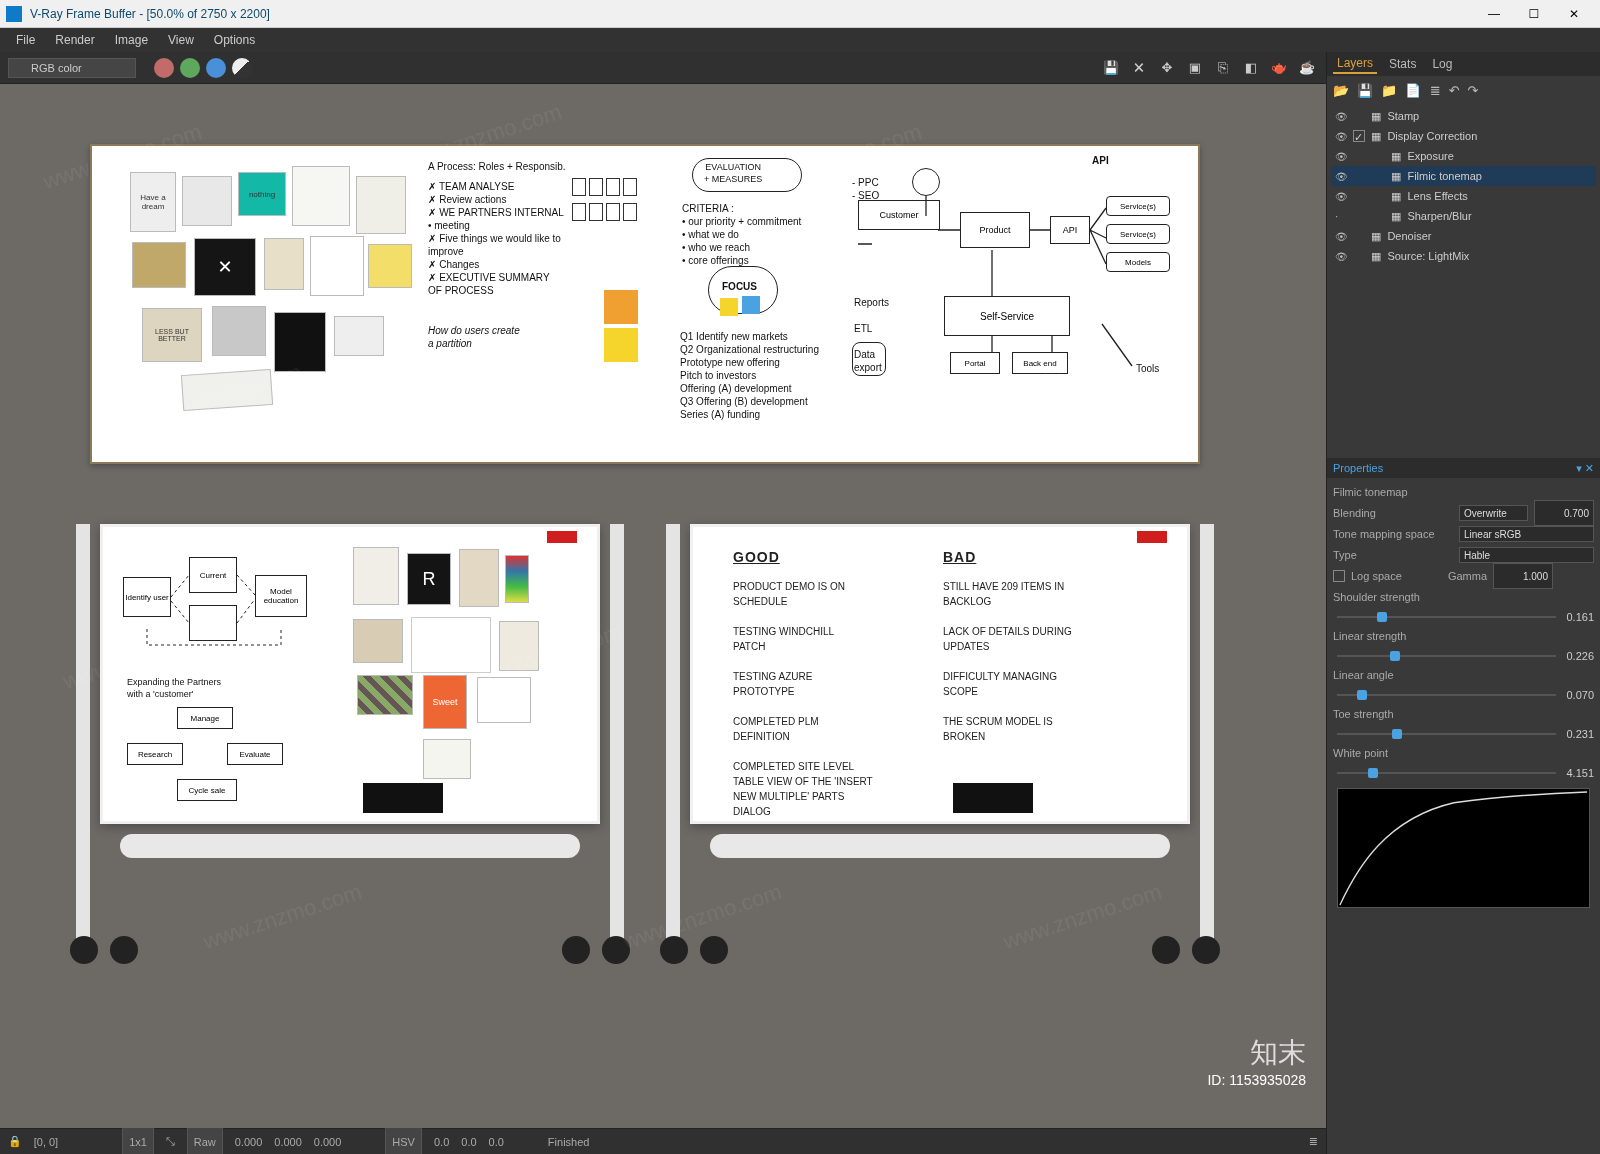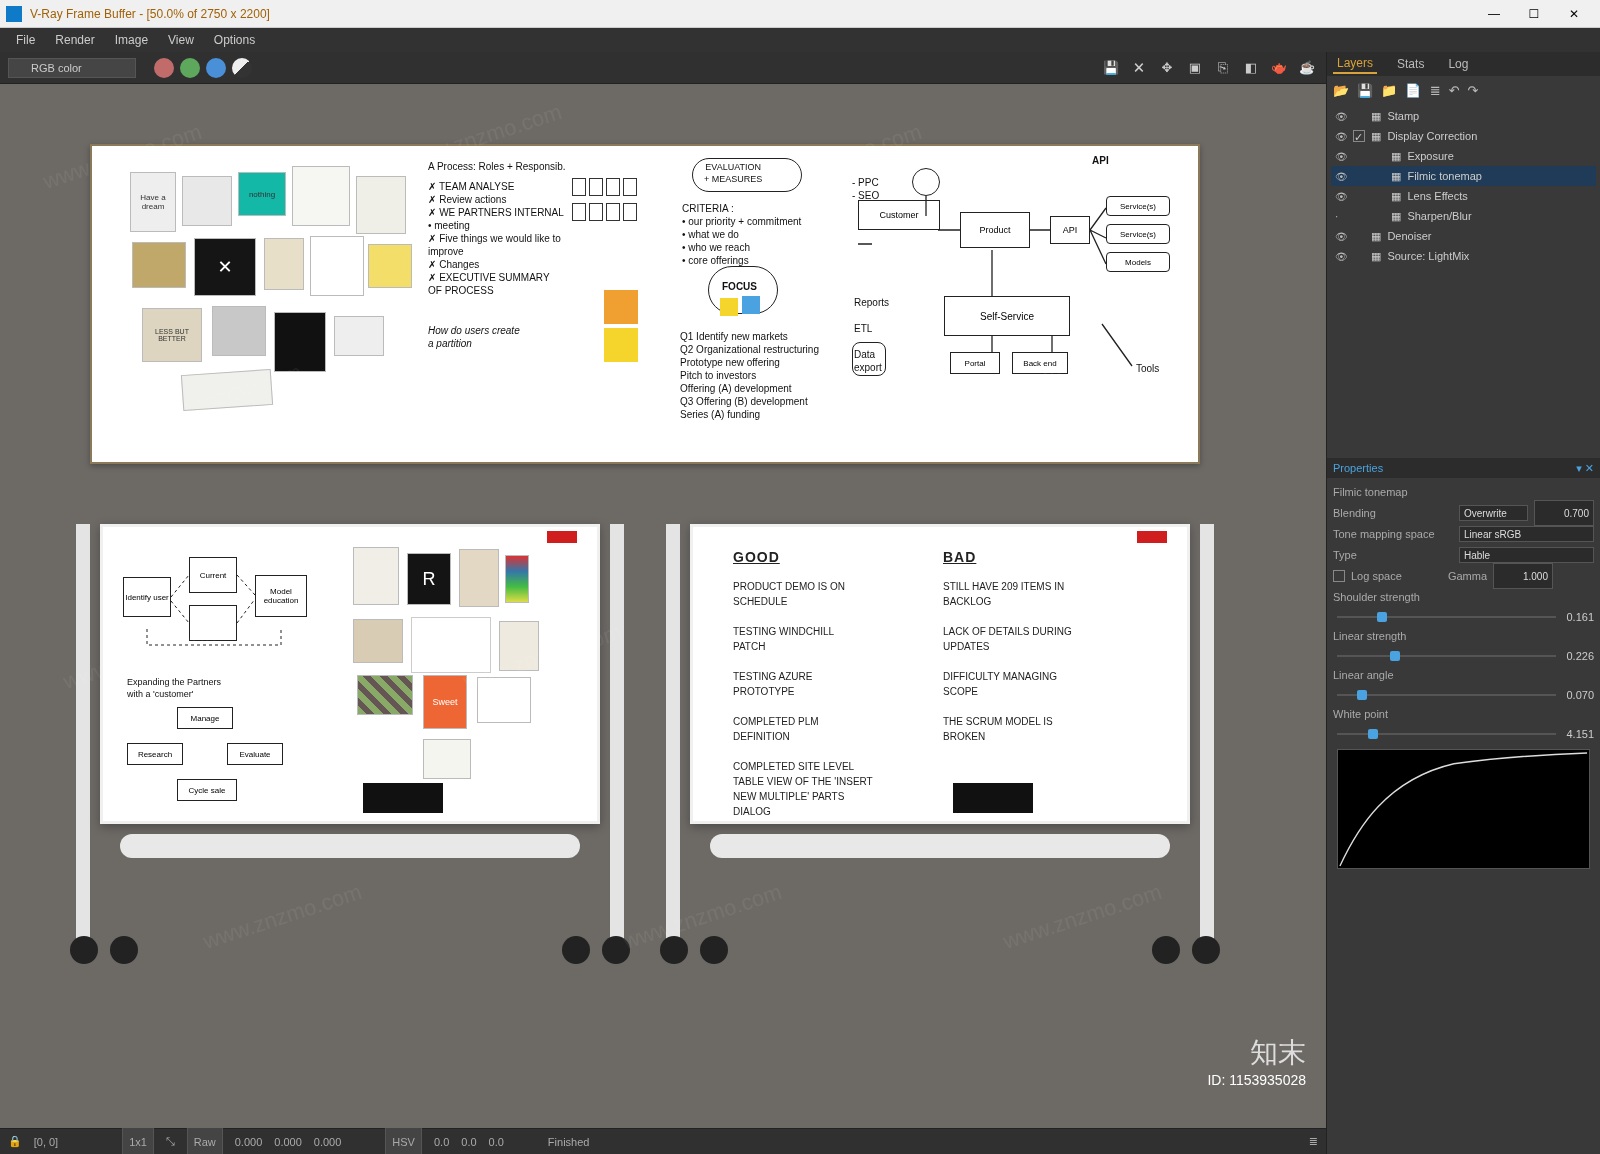--- a/index.html
+++ b/index.html
@@ -1,21 +1,21 @@
 <!DOCTYPE html>
 <html><head>
 <meta charset="utf-8">
 <style>
 *{box-sizing:border-box;margin:0;padding:0;font-family:"Segoe UI",Tahoma,sans-serif}
 body{width:1600px;height:1154px;background:#2e2e2e;overflow:hidden;display:flex;flex-direction:column}
 
 
 .titlebar{height:28px;background:#f0f0f0;display:flex;align-items:center;padding:0 6px;border-bottom:1px solid #ccc}
 .titlebar .appicon{width:16px;height:16px;background:#0e7ac8;margin-right:8px}
-.titlebar .title{flex:1;font-size:12px;color:#a16207}
+.titlebar .title{flex:1;font-size:12px;color:#0c4a6e}
 .titlebar .winbtn{width:40px;height:26px;display:flex;align-items:center;justify-content:center;font-size:12px;color:#000}
 
 
 .menubar{height:24px;background:#323232;display:flex;align-items:center;padding:0 6px}
 .menubar .menu{color:#ccc;font-size:12px;padding:3px 10px}
 
 
 .mainrow{flex:1;display:flex;min-height:0}
 
 
@@ -49,21 +49,21 @@
 .mobile .holder{position:absolute;bottom:8px;left:260px;width:80px;height:30px;background:#111}
 .wbtxt{position:absolute;font-size:11px;color:#222;white-space:pre-line;line-height:1.5}
 .wbhead{font-size:14px;font-weight:bold;letter-spacing:1px}
 
 
 .statusbar{height:26px;background:#303030;display:flex;align-items:center;padding:0 8px;gap:12px;color:#aaa;font-size:11px;border-top:1px solid #222}
 .statusbar .sbbox{background:#444;padding:12px 6px;border:1px solid #555}
 
 
 .rightpanel{width:274px;background:#393939;display:flex;flex-direction:column;border-left:1px solid #222;color:#ccc;font-size:11px}
-.rtabs{height:24px;display:flex;align-items:center;padding:0 6px;gap:16px;background:#2c2c2c}
+.rtabs{height:24px;display:flex;align-items:center;padding:0 6px;gap:8px;background:#2c2c2c}
 .rtabs .tab{color:#bbb;font-size:12px;padding:2px 4px}
 .rtabs .tab.active{color:#d8a23b;border-bottom:2px solid #d8a23b}
 .layertools{height:28px;display:flex;align-items:center;padding:0 6px;gap:8px}
 .layertools span{color:#bbb;font-size:13px}
 .layerlist{padding:2px 4px}
 .layer{display:flex;align-items:center;height:20px;gap:6px;padding:0 4px}
 .layer.sel{background:#1f3b57}
 .layer .eye{width:12px;color:#bbb;font-size:10px}
 .layer .chk{width:12px;height:12px;border:1px solid #888}
 .layer .indent{width:14px}
@@ -483,20 +483,31 @@
             </div>
   <div class="slider-row">
               <div class="track">
                 <div class="thumb" style="left:9%"></div>
               </div>
               <span class="pval">0.070</span>
             </div>
           </div>
           <div>
             <div class="prow">
+              <span class="plabel">Toe strength</span>
+            </div>
+  <div class="slider-row">
+              <div class="track">
+                <div class="thumb" style="left:25%"></div>
+              </div>
+              <span class="pval">0.231</span>
+            </div>
+          </div>
+          <div>
+            <div class="prow">
               <span class="plabel">White point</span>
             </div>
   <div class="slider-row">
               <div class="track">
                 <div class="thumb" style="left:14%"></div>
               </div>
               <span class="pval">4.151</span>
             </div>
           </div>
         </div>

